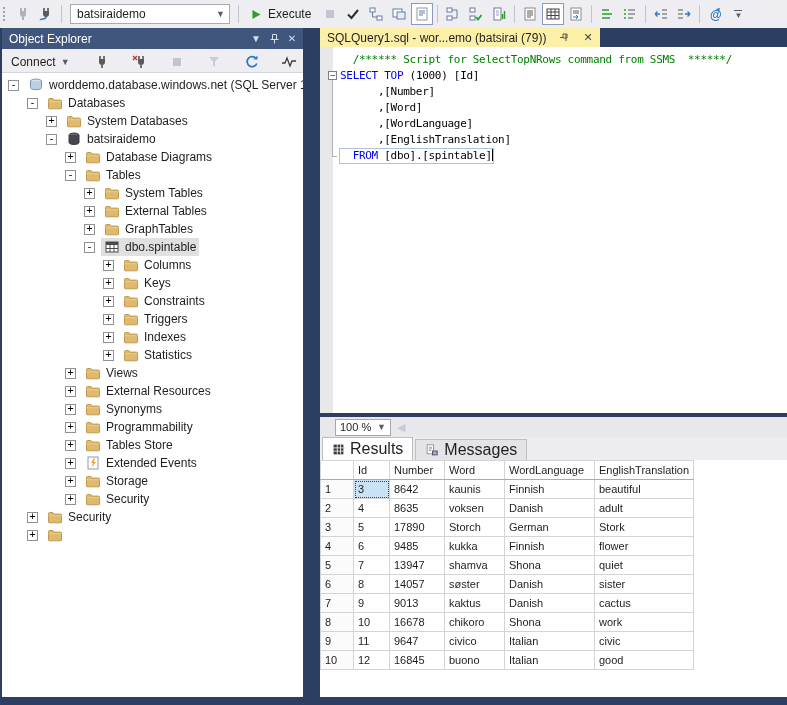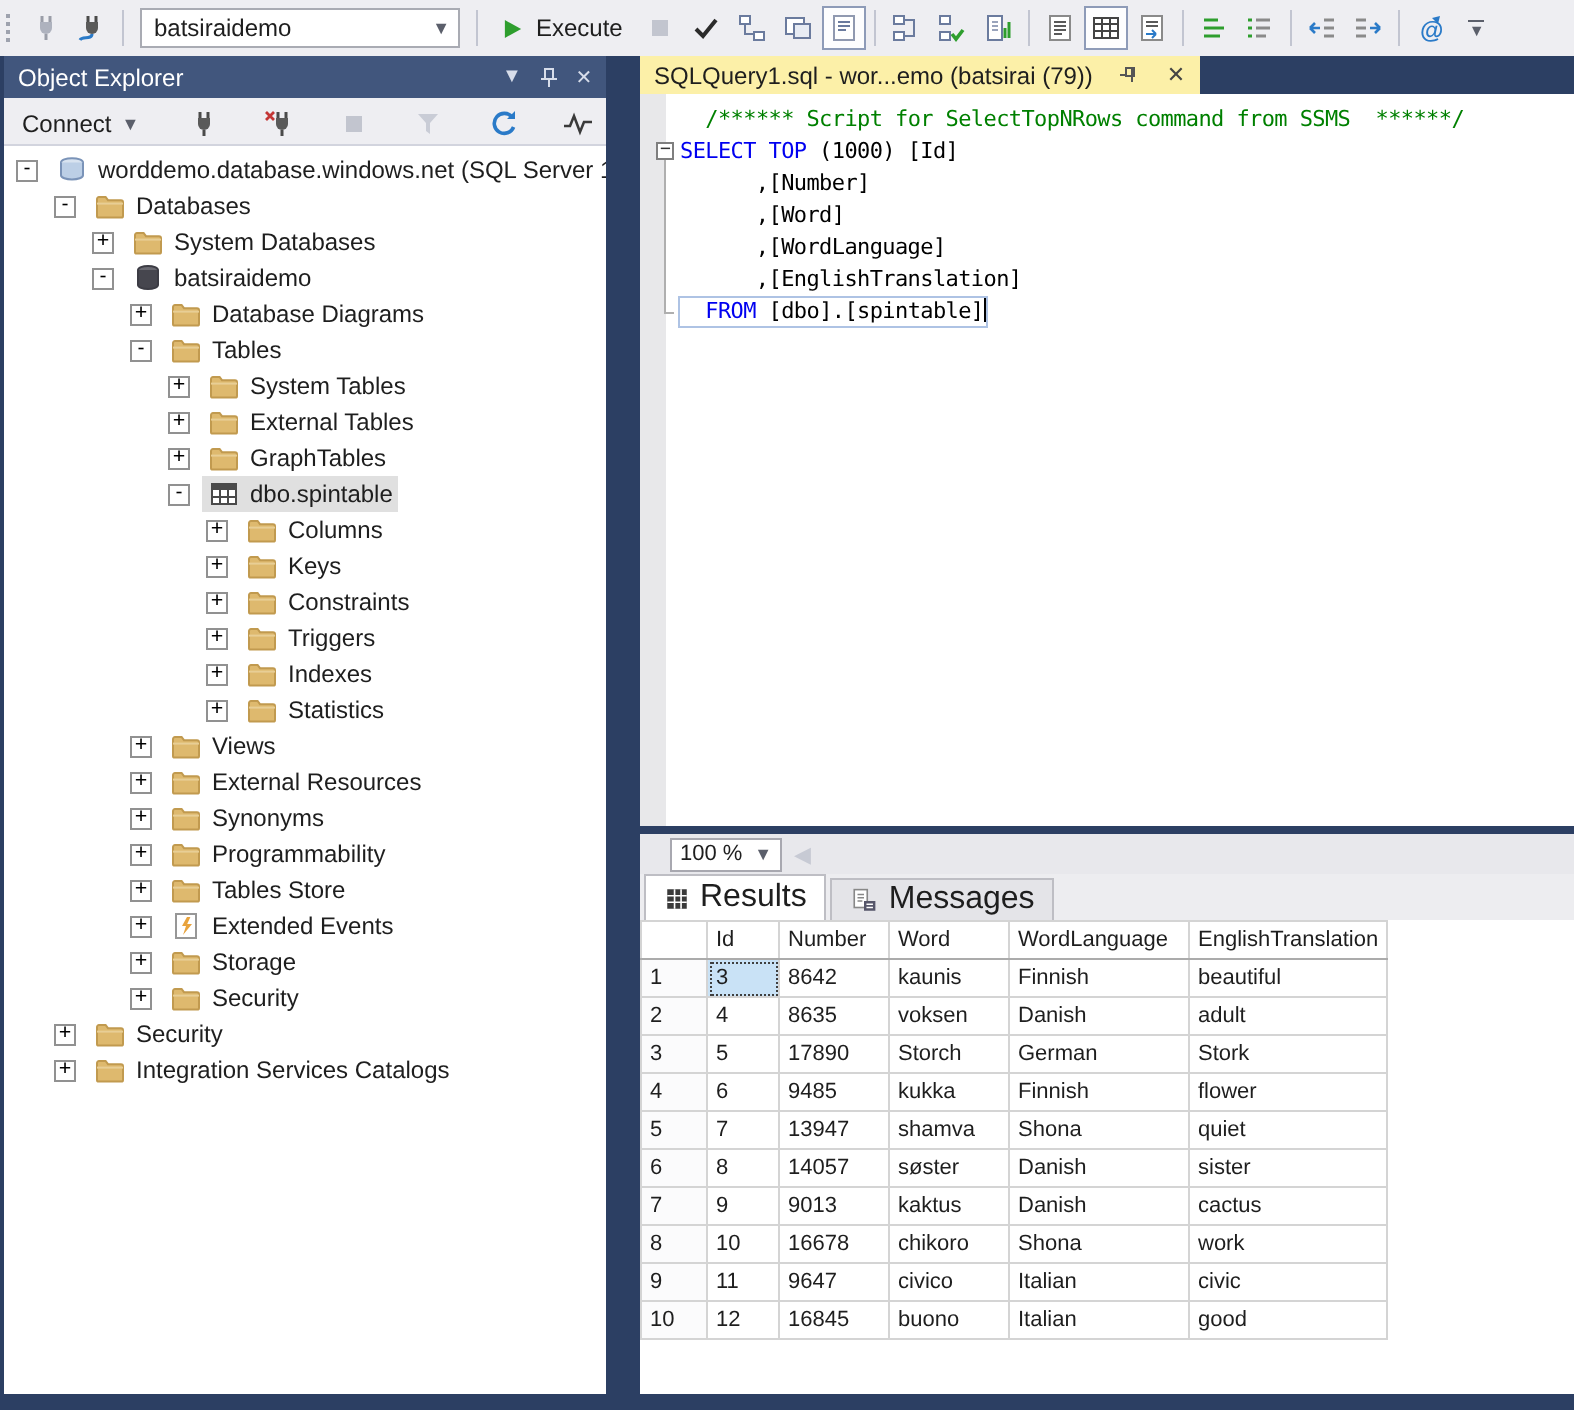--- a/index.html
+++ b/index.html
@@ -597,21 +597,20 @@
       </div>
       <div class="tree-row" style="padding-left: 25px;">
         <span class="expander">+</span>
         <span class="nodebox">
           <span>
             <svg class="i16" viewBox="0 0 16 16">
               <path d="M1.5 13V4.5a1 1 0 0 1 1-1h3.3l1.2 1.6h6.5a1 1 0 0 1 1 1V13a.8.8 0 0 1-.8.8H2.3a.8.8 0 0 1-.8-.8z" fill="#DEB96E" stroke="#C19A4F"></path>
               <path d="M1.5 6.8h13" stroke="#E8CE95"></path>
             </svg>
           </span>
-          <span class="tlabel">Integration Services Catalogs</span>
         </span>
       </div>
     </div>
 </div>
 
 <div id="editor-pane">
   <div class="tab-strip">
     <div class="doc-tab">
       <span>SQLQuery1.sql - wor...emo (batsirai (79))</span>
       <span>

